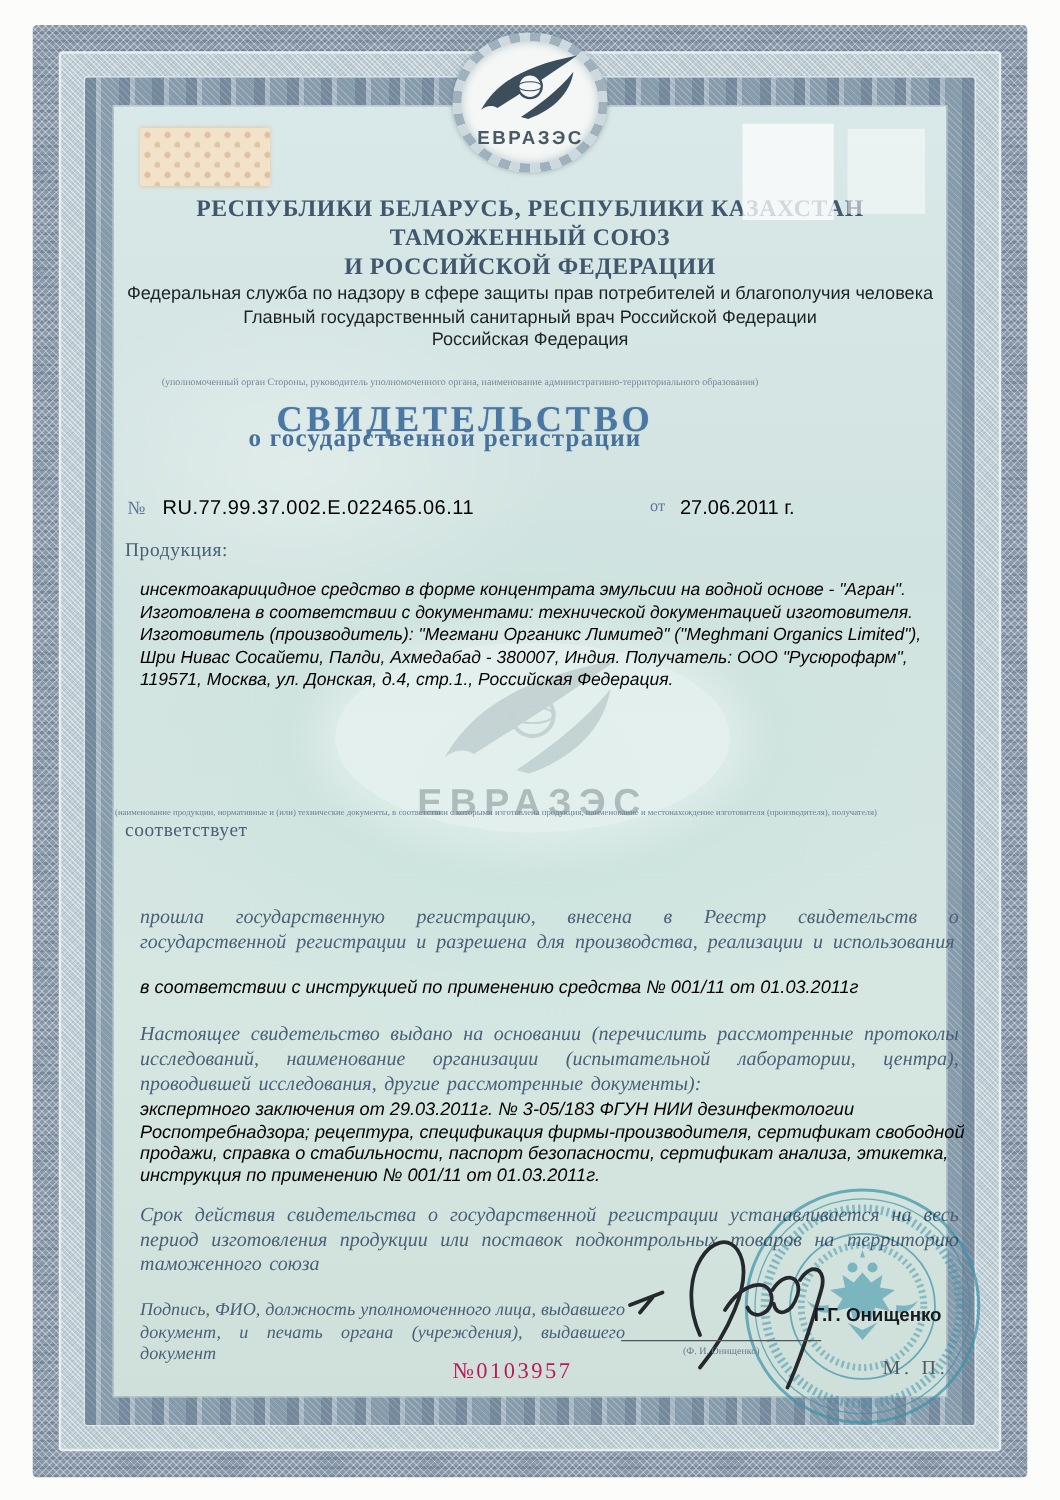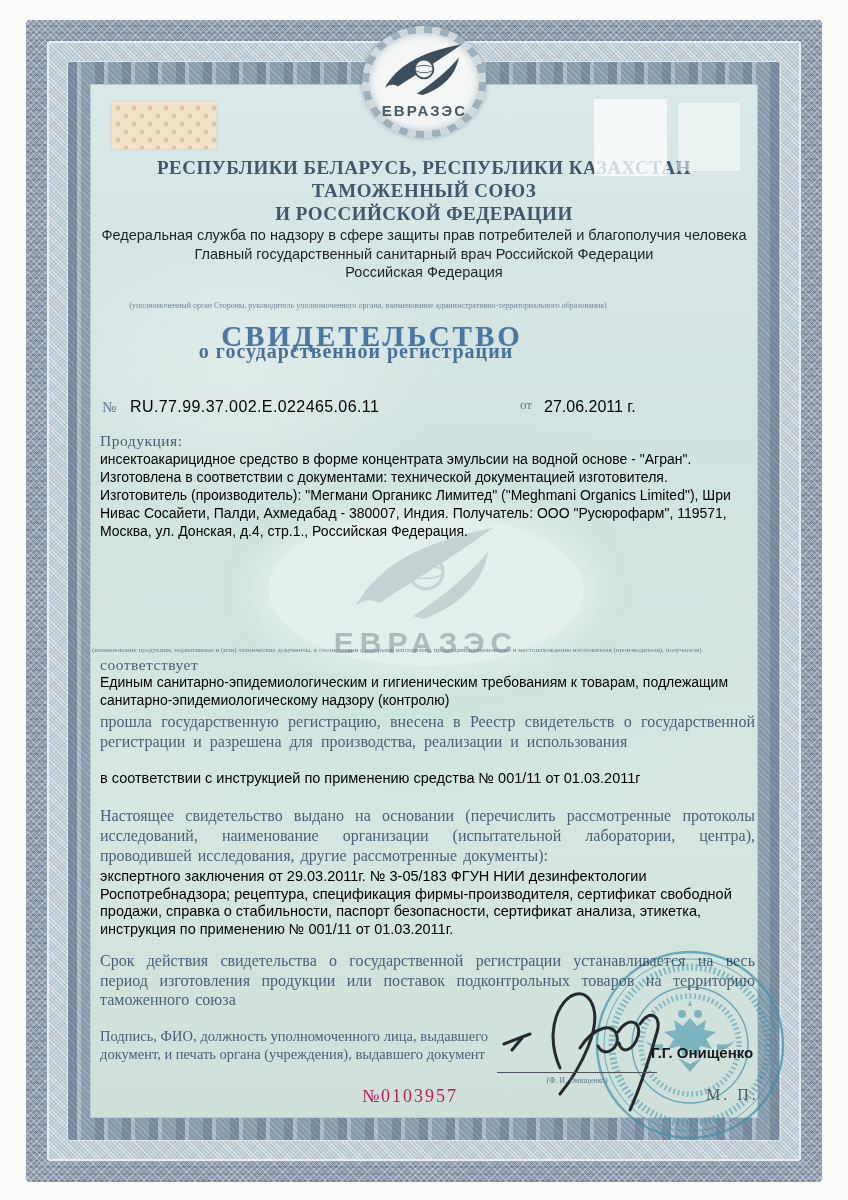--- a/index.html
+++ b/index.html
@@ -52,21 +52,21 @@
   .union{position:absolute;left:90px;top:156px;width:668px;text-align:center;
     font-weight:bold;font-size:19px;line-height:23px;color:#40576e;letter-spacing:.5px;}
   .service{position:absolute;left:90px;top:226px;width:668px;text-align:center;
     font-family:"Liberation Sans",sans-serif;font-size:14.5px;line-height:18.5px;color:#1d2227;}
   .tiny-note{position:absolute;text-align:center;color:#74869b;white-space:nowrap;z-index:6;}
   .title{position:absolute;left:90px;top:320px;width:564px;text-align:center;
     font-weight:bold;font-size:29px;letter-spacing:3px;color:#4b77a3;text-shadow:0 0 1px rgba(75,119,163,.4);}
   .subtitle{position:absolute;left:90px;top:340px;width:532px;text-align:center;
     font-weight:bold;font-size:20px;letter-spacing:1px;color:#47709a;}
   
-  .para{margin:0;}
+  .para{margin:12px;font-style:italic;}
   .just{text-align:justify;}
   
   .wm{position:absolute;left:268px;top:514px;width:316px;height:152px;border-radius:50%;z-index:1;
     background:rgba(246,250,248,.55);box-shadow:0 0 28px 18px rgba(246,250,248,.38);}
   .wm-text{position:absolute;left:0;right:0;bottom:6px;text-align:center;
     font-family:"Liberation Sans",sans-serif;font-weight:bold;font-size:30px;letter-spacing:6px;
     color:#96a5a7;opacity:.7;}
   .wm-swoosh{position:absolute;left:28px;top:6px;opacity:.25;}
   
   .stamp{position:absolute;left:593px;top:948px;width:194px;height:194px;z-index:20;opacity:.72;mix-blend-mode:multiply;}
@@ -147,21 +147,20 @@
     </div>
 
     <div class="txt serif-tpl" style="left:100px;top:432px;font-size:15.5px;letter-spacing:.5px;">Продукция:</div>
     <p class="txt para typed" style="left:100px;top:450px;width:655px;font-size:14px;line-height:18px;">инсектоакарицидное средство в форме концентрата эмульсии на водной основе - "Агран".</p>
     <p class="txt para typed" style="left:100px;top:468px;width:655px;font-size:14px;line-height:18px;">Изготовлена в соответствии с документами: технической документацией изготовителя.</p>
     <p class="txt para typed" style="left:100px;top:486px;width:652px;font-size:14px;line-height:18px;">Изготовитель (производитель): "Мегмани Органикс Лимитед" ("Meghmani Organics Limited"), Шри Нивас Сосайети, Палди, Ахмедабад - 380007, Индия.  Получатель: ООО "Русюрофарм", 119571, Москва, ул. Донская, д.4, стр.1., Российская Федерация.</p>
 
     <div class="tiny-note" style="left:92px;top:646px;width:664px;font-size:7px;text-align:left;color:#6b7e93;">(наименование продукции, нормативные и (или) технические документы, в соответствии с которыми изготовлена продукция, наименование и местонахождение изготовителя (производителя), получателя)</div>
 
     <div class="txt serif-tpl" style="left:100px;top:656px;font-size:15.5px;letter-spacing:.5px;">соответствует</div>
-    <p class="txt para typed" style="left:100px;top:673px;width:658px;font-size:14px;line-height:18px;">Единым санитарно-эпидемиологическим и гигиеническим требованиям к товарам, подлежащим санитарно-эпидемиологическому надзору (контролю)</p>
 
     <p class="txt para serif-tpl just" style="left:100px;top:712px;width:655px;font-size:16px;line-height:20px;word-spacing:4px;">прошла государственную регистрацию, внесена в Реестр свидетельств о государственной регистрации и разрешена для производства, реализации и использования</p>
     <p class="txt para typed" style="left:100px;top:770px;width:658px;font-size:14.5px;">в соответствии с инструкцией по применению средства № 001/11 от 01.03.2011г</p>
 
     <p class="txt para serif-tpl just" style="left:100px;top:806px;width:655px;font-size:16px;line-height:20px;word-spacing:2px;">Настоящее свидетельство выдано на основании (перечислить рассмотренные протоколы исследований, наименование организации (испытательной лаборатории, центра), проводившей исследования, другие рассмотренные документы):</p>
     <p class="txt para typed" style="left:100px;top:868px;width:660px;font-size:14.5px;line-height:17.5px;">экспертного заключения от 29.03.2011г. № 3-05/183 ФГУН НИИ дезинфектологии Роспотребнадзора; рецептура, спецификация фирмы-производителя, сертификат свободной продажи, справка о стабильности, паспорт безопасности, сертификат анализа, этикетка, инструкция по применению № 001/11 от 01.03.2011г.</p>
 
     <p class="txt para serif-tpl just" style="left:100px;top:951px;width:655px;font-size:16px;line-height:19.5px;word-spacing:2px;">Срок действия свидетельства о государственной регистрации устанавливается на весь период изготовления продукции или поставок подконтрольных товаров на территорию таможенного союза</p>
 
     <p class="txt para serif-tpl just" style="left:100px;top:1028px;width:388px;font-size:14.5px;line-height:17.5px;">Подпись, ФИО, должность уполномоченного лица, выдавшего документ, и печать органа (учреждения), выдавшего документ</p>

